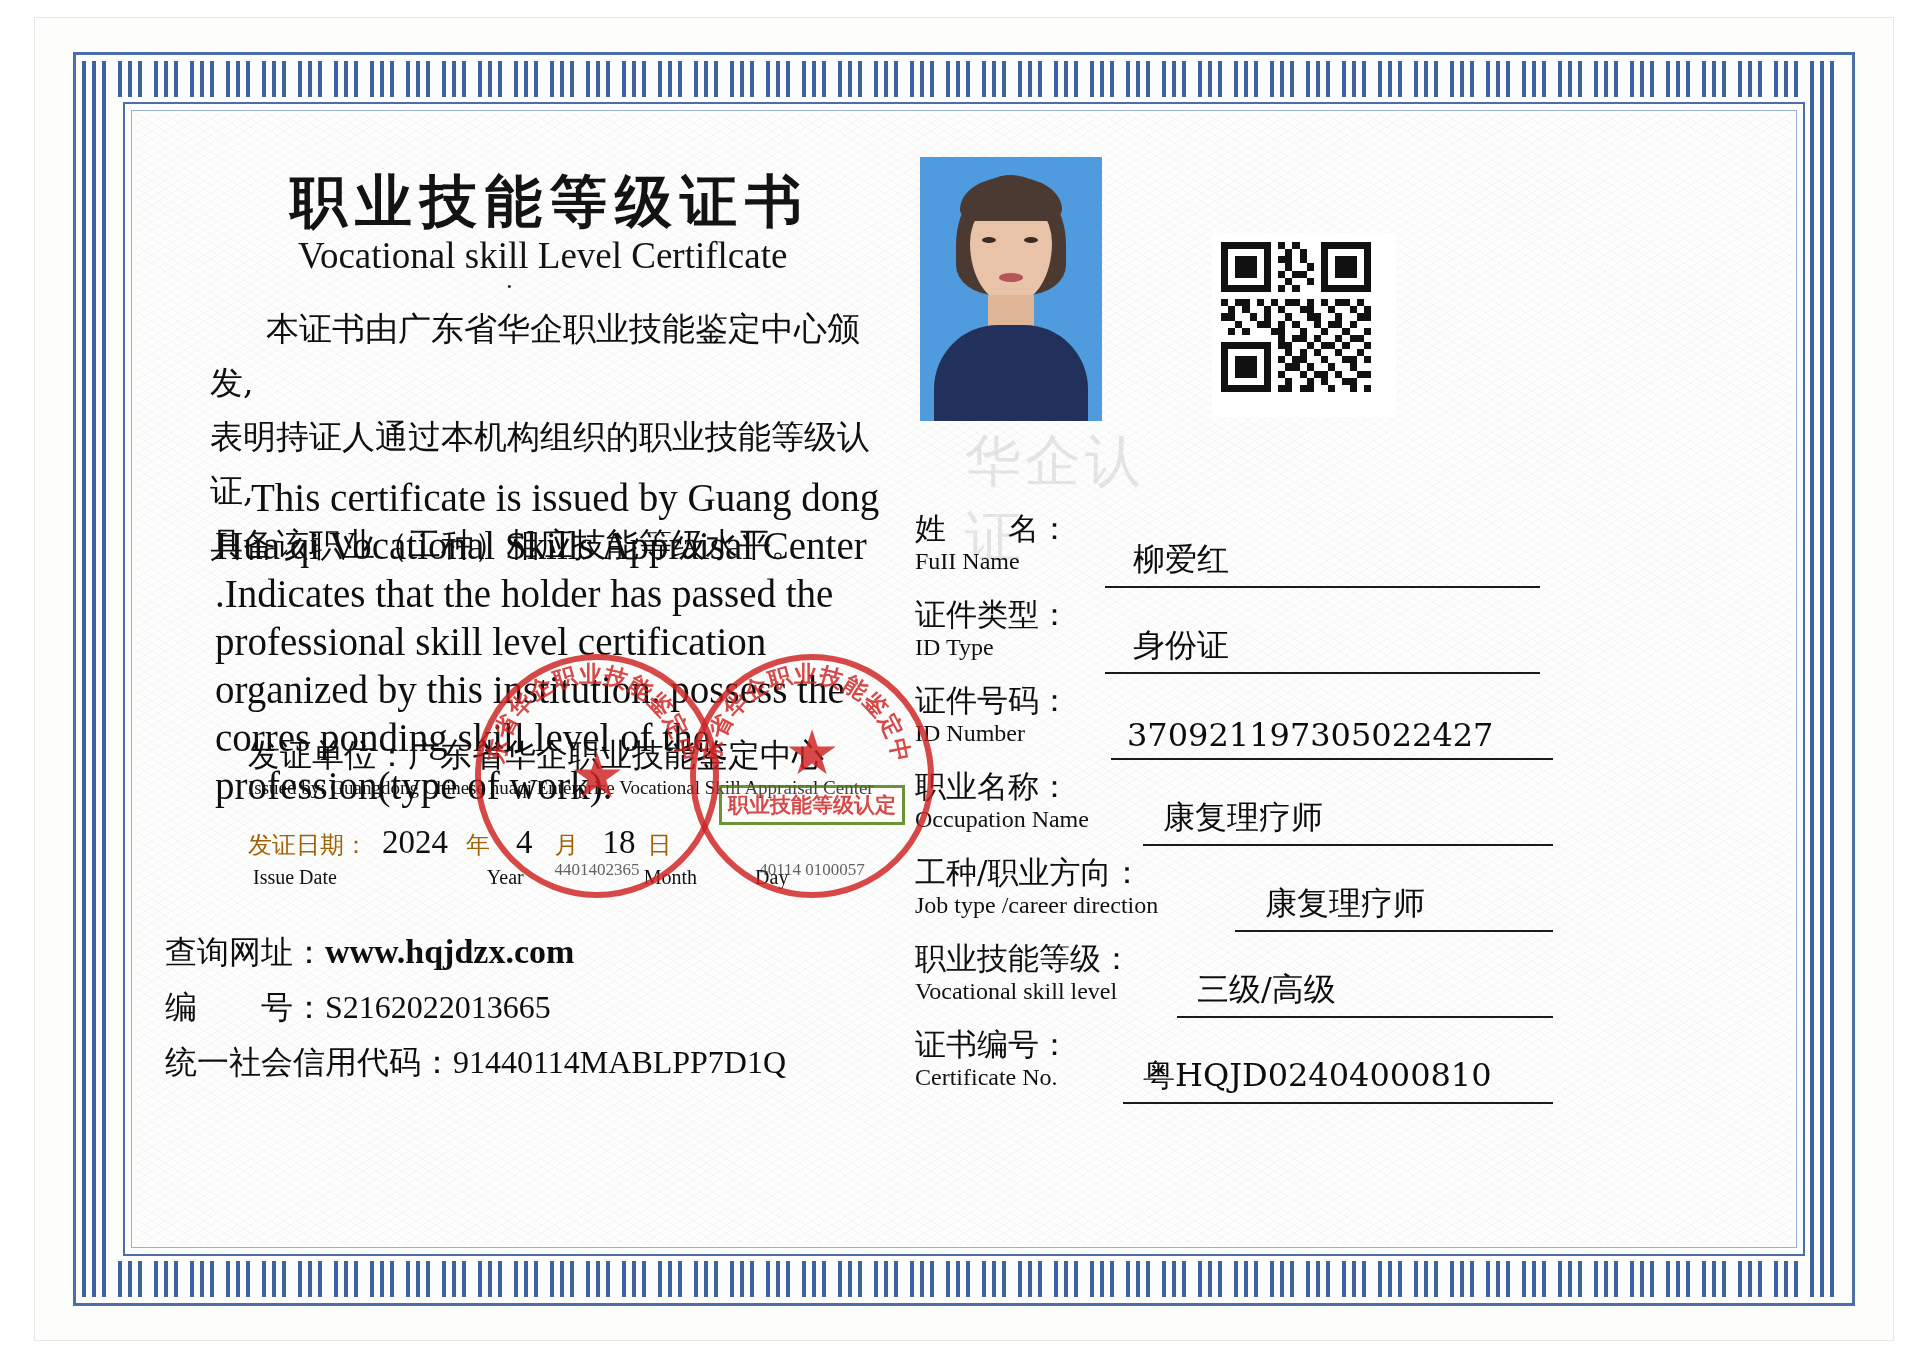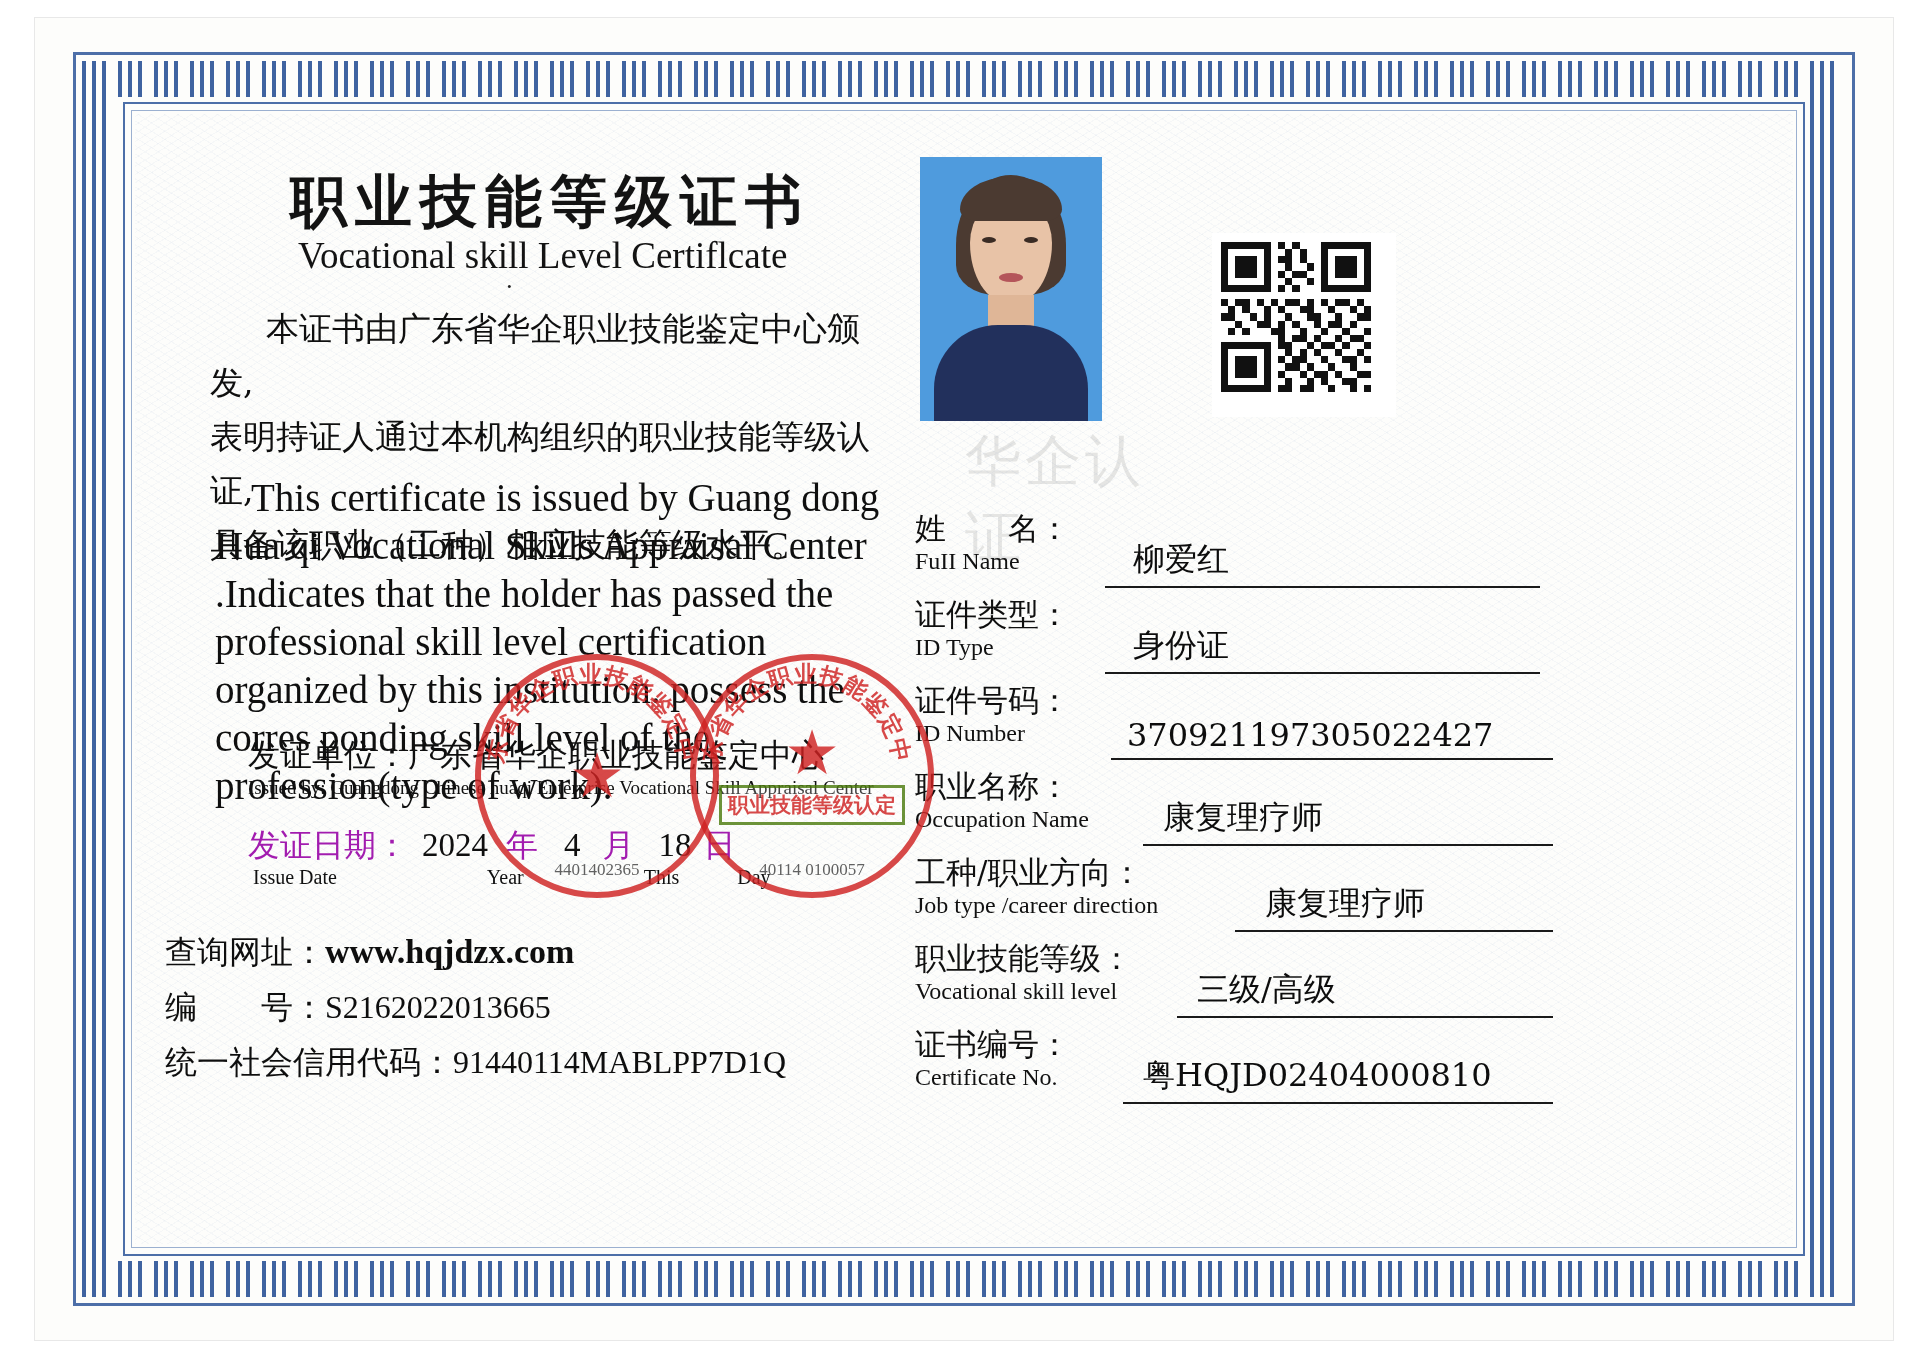--- a/index.html
+++ b/index.html
@@ -175,21 +175,21 @@
     color: #111;
     white-space: nowrap;
   }
 
   .issuedate-row {
     position: absolute;
     left: 113px;
     top: 710px;
     white-space: nowrap;
   }
-  .issuedate-cn { font-family:"DejaVu Serif", serif; font-size: 32px; color:#a21caf; }
+  .issuedate-cn { font-family:"DejaVu Serif", serif; font-size: 24px; color:#a16207; }
   .issuedate-val { font-size: 33px; color:#0f0f0f; }
   .issuedate-sub {
     position: absolute;
     left: 118px;
     top: 752px;
     font-size: 20px;
     color: #111;
     white-space: nowrap;
   }
   .issuedate-sub span { display:inline-block; }
@@ -406,21 +406,21 @@
       <span class="issuedate-val" style="margin-left:22px">4</span>
       <span class="issuedate-cn" style="margin-left:18px">月</span>
       <span class="issuedate-val" style="margin-left:20px">18</span>
       <span class="issuedate-cn" style="margin-left:8px">日</span>
     </div>
     <div class="issuedate-sub">
       <span>Issue  Date</span>
       <span style="width:140px"></span>
       <span>Year</span>
       <span style="width:110px"></span>
-      <span>This</span>
+      <span>Month</span>
       <span style="width:48px"></span>
       <span>Day</span>
     </div>
 
     <div class="foot-line foot-url">
       <span>查询网址：</span><span class="v strong">www.hqjdzx.com</span>
     </div>
     <div class="foot-line foot-no">
       <span>编　　号：</span><span class="v">S2162022013665</span>
     </div>

